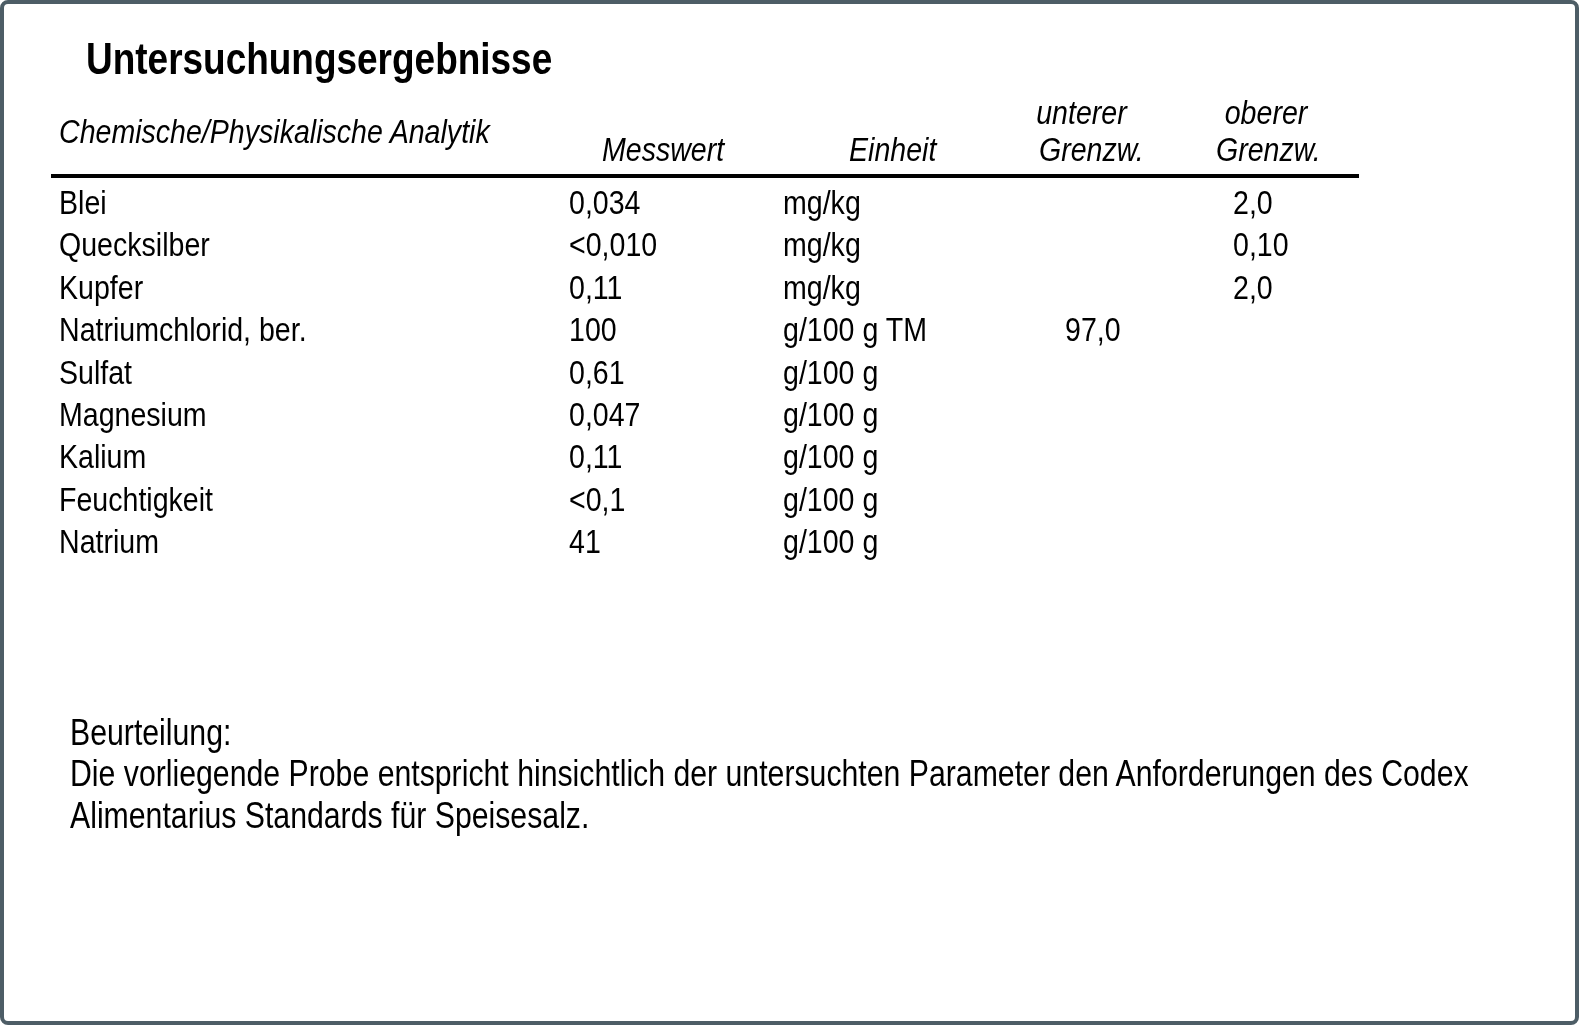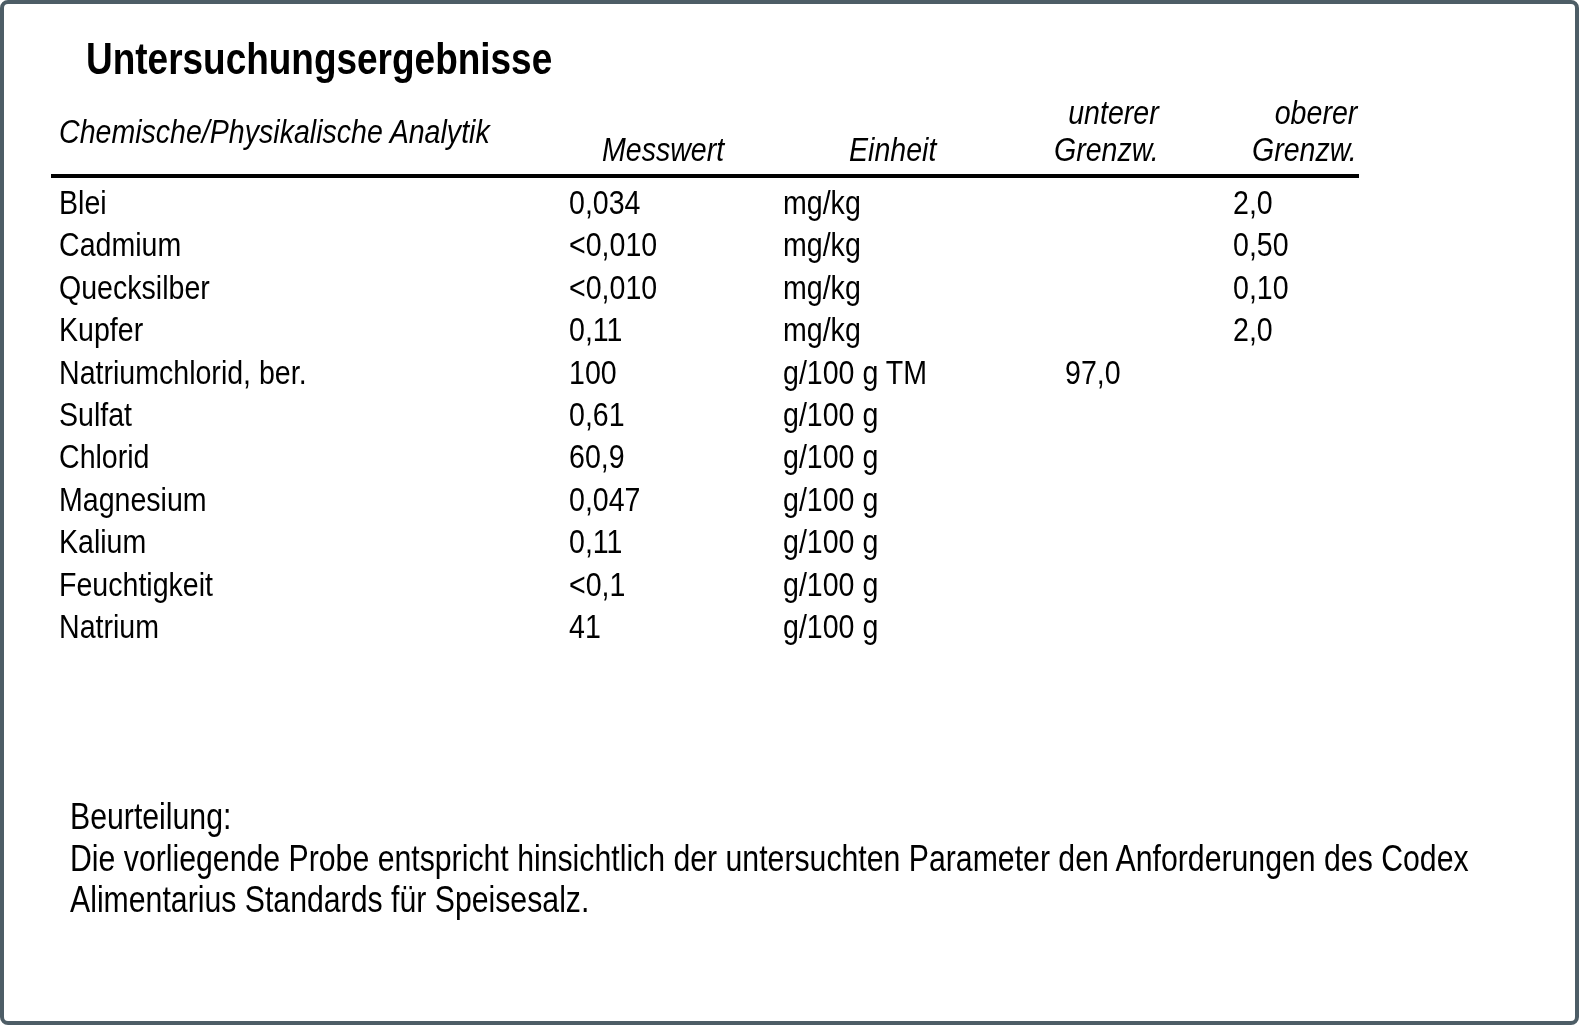--- a/index.html
+++ b/index.html
@@ -49,22 +49,22 @@
     font-size: 34px;
     line-height: 37px;
     text-align: center;
     vertical-align: bottom;
     padding: 0 0 6px 0;
     border-bottom: 4px solid var(--ink);
   }
   th.h-param { padding-left: 8px; padding-bottom: 24px; }
   th.h-mess  { padding-left: 2px; }
   th.h-einh  { padding-left: 4px; }
-  th.h-ugw   { text-align: right; padding-right: 0; }
-  th.h-ogw   { text-align: right; padding-right: 2px; }
+  th.h-ugw   { text-align: left; padding-right: 0; }
+  th.h-ogw   { padding-right: 2px; }
 
   tbody td {
     font-size: 34px;
     line-height: 42.4px;
     height: 42.4px;
     padding: 0;
     vertical-align: middle;
     text-align: left;
   }
   tbody tr:first-child td { padding-top: 3px; }
@@ -111,27 +111,20 @@
     </thead>
     <tbody id="rows">
         <tr>
     <td class="c-param"><span class="nx">Blei</span></td>
     <td class="c-mess"><span class="nx">0,034</span></td>
     <td class="c-einh"><span class="nx">mg/kg</span></td>
     <td class="c-ugw"><span class="nx"></span></td>
     <td class="c-ogw"><span class="nx">2,0</span></td>
   </tr>
         <tr>
-    <td class="c-param"><span class="nx">Cadmium</span></td>
-    <td class="c-mess"><span class="nx">&lt;0,010</span></td>
-    <td class="c-einh"><span class="nx">mg/kg</span></td>
-    <td class="c-ugw"><span class="nx"></span></td>
-    <td class="c-ogw"><span class="nx">0,50</span></td>
-  </tr>
-        <tr>
     <td class="c-param"><span class="nx">Quecksilber</span></td>
     <td class="c-mess"><span class="nx">&lt;0,010</span></td>
     <td class="c-einh"><span class="nx">mg/kg</span></td>
     <td class="c-ugw"><span class="nx"></span></td>
     <td class="c-ogw"><span class="nx">0,10</span></td>
   </tr>
         <tr>
     <td class="c-param"><span class="nx">Kupfer</span></td>
     <td class="c-mess"><span class="nx">0,11</span></td>
     <td class="c-einh"><span class="nx">mg/kg</span></td>
@@ -141,27 +134,20 @@
         <tr>
     <td class="c-param"><span class="nx">Natriumchlorid, ber.</span></td>
     <td class="c-mess"><span class="nx">100</span></td>
     <td class="c-einh"><span class="nx">g/100 g TM</span></td>
     <td class="c-ugw"><span class="nx">97,0</span></td>
     <td class="c-ogw"><span class="nx"></span></td>
   </tr>
         <tr>
     <td class="c-param"><span class="nx">Sulfat</span></td>
     <td class="c-mess"><span class="nx">0,61</span></td>
-    <td class="c-einh"><span class="nx">g/100 g</span></td>
-    <td class="c-ugw"><span class="nx"></span></td>
-    <td class="c-ogw"><span class="nx"></span></td>
-  </tr>
-        <tr>
-    <td class="c-param"><span class="nx">Chlorid</span></td>
-    <td class="c-mess"><span class="nx">60,9</span></td>
     <td class="c-einh"><span class="nx">g/100 g</span></td>
     <td class="c-ugw"><span class="nx"></span></td>
     <td class="c-ogw"><span class="nx"></span></td>
   </tr>
         <tr>
     <td class="c-param"><span class="nx">Magnesium</span></td>
     <td class="c-mess"><span class="nx">0,047</span></td>
     <td class="c-einh"><span class="nx">g/100 g</span></td>
     <td class="c-ugw"><span class="nx"></span></td>
     <td class="c-ogw"><span class="nx"></span></td>

